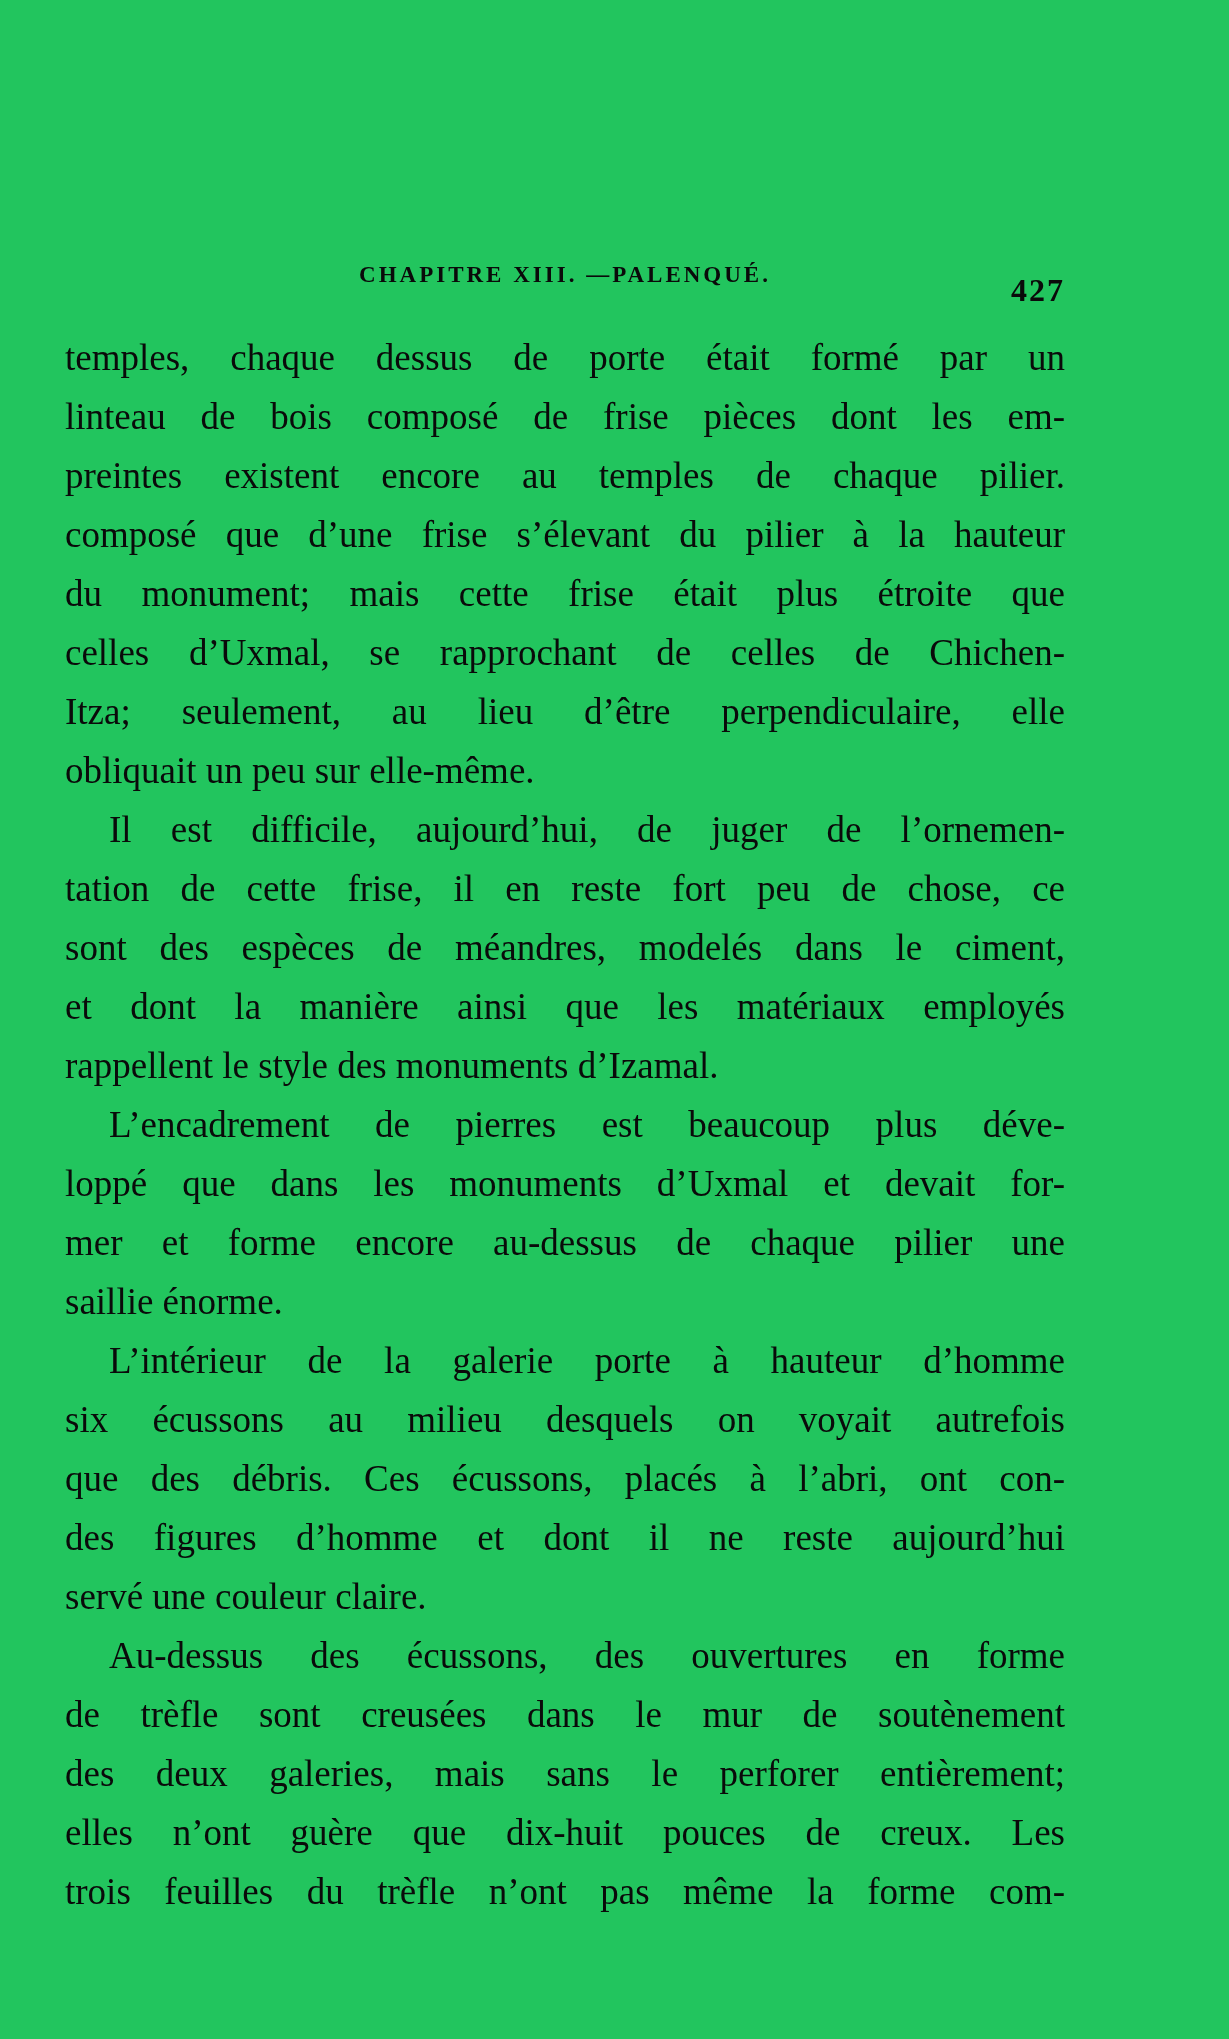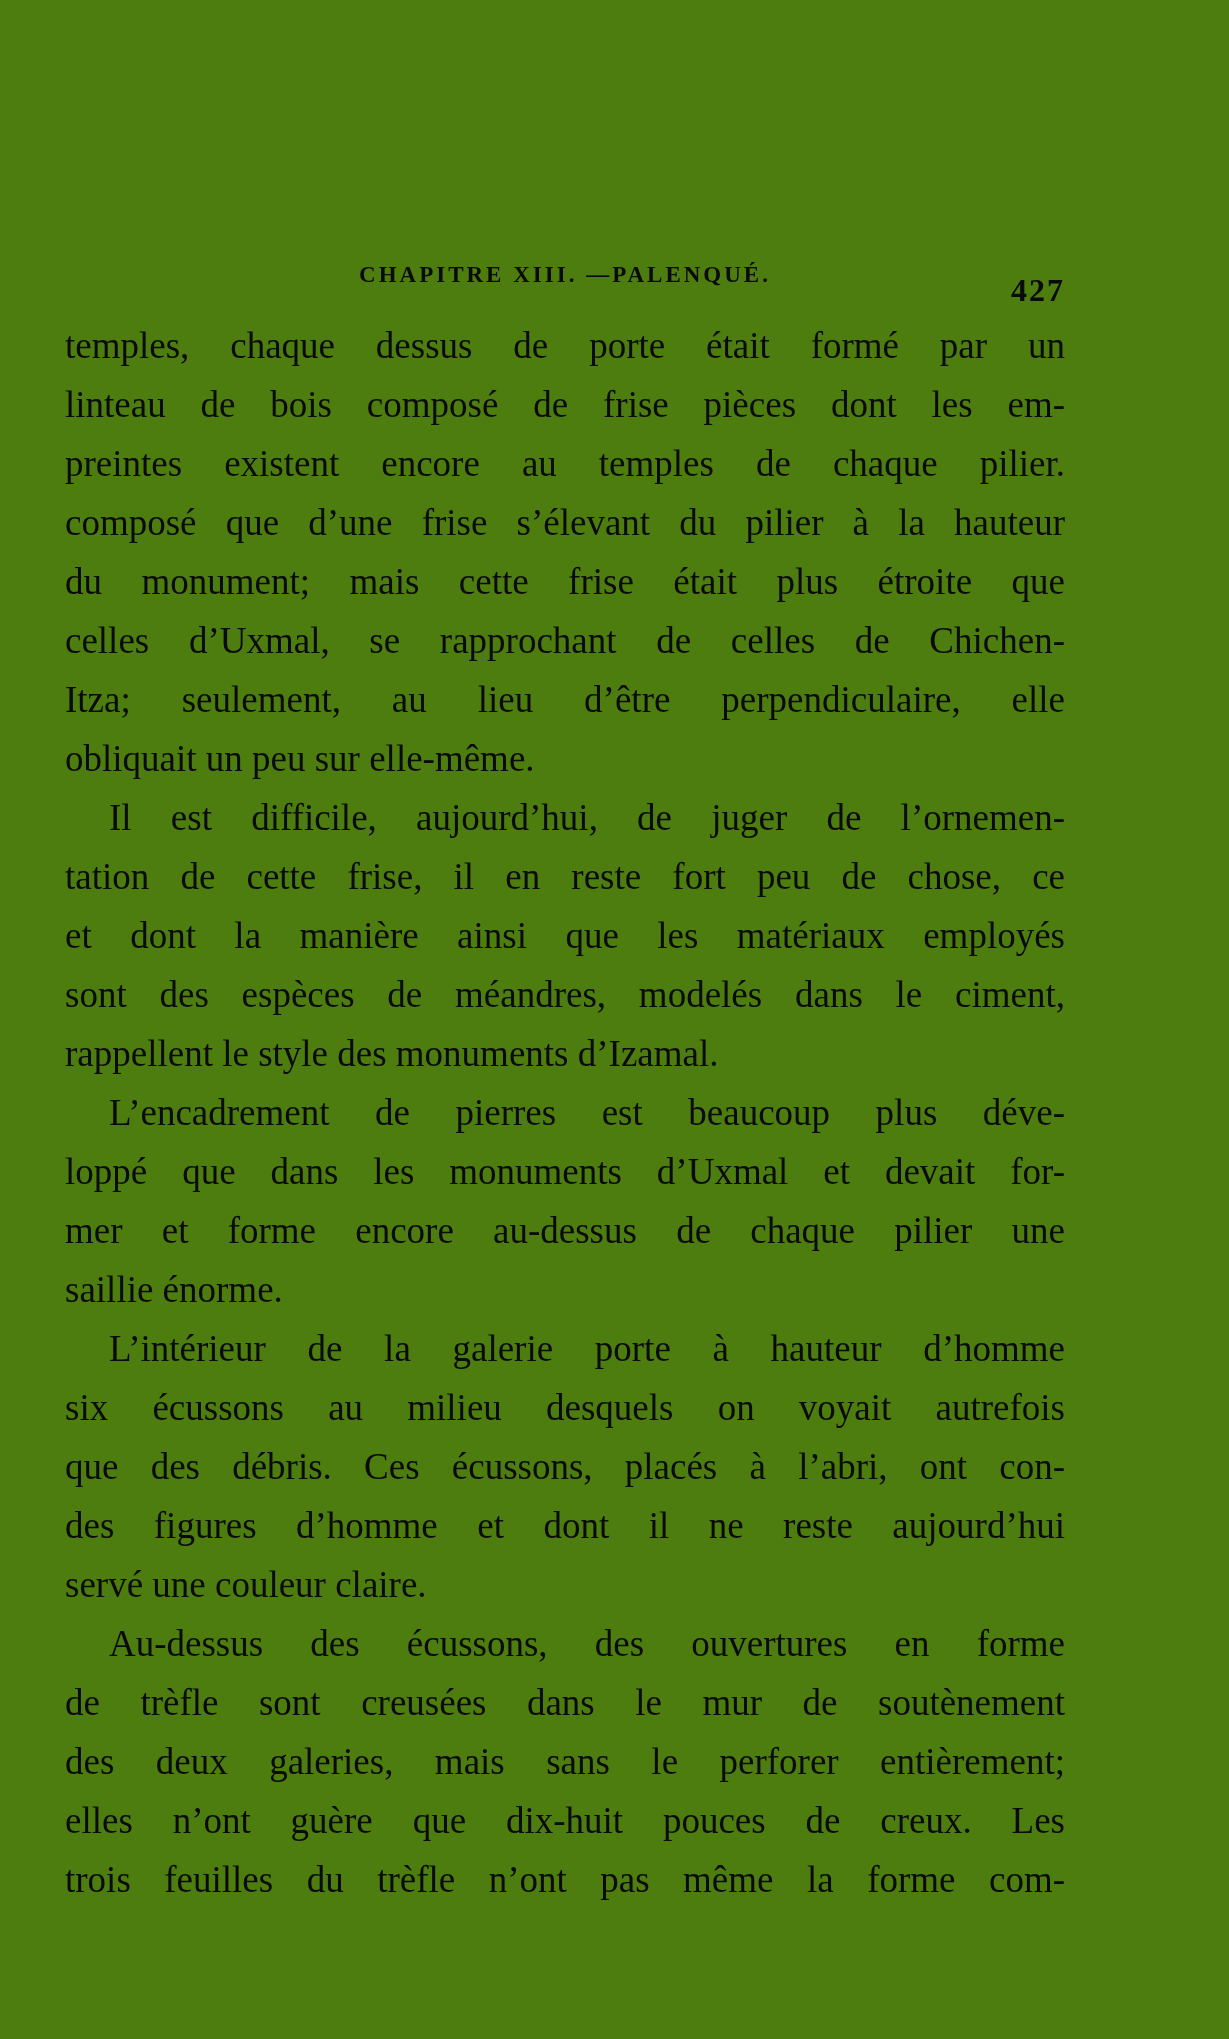--- a/index.html
+++ b/index.html
@@ -9,21 +9,21 @@
   body {
     width: 1229px;
     height: 2039px;
     background: #ffffff;
     overflow: hidden;
     position: relative;
   }
   .book-page {
     position: absolute;
     inset: 0;
-    background: #4d7c0f;
+    background: #22c55e;
     color: #0a0a0a;
     font-family: "Liberation Serif", "DejaVu Serif", serif;
   }
   .running-header {
     position: absolute;
     top: 256px;
     left: 65px;
     width: 1000px;
     height: 48px;
   }
@@ -41,21 +41,21 @@
   .page-number {
     position: absolute;
     right: 0;
     top: 16px;
     font-size: 32px;
     font-weight: bold;
     letter-spacing: 2px;
   }
   .page-body {
     position: absolute;
-    top: 316px;
+    top: 328px;
     left: 65px;
     width: 1000px;
   }
   .paragraph {
     margin: 0;
   }
   .line {
     font-size: 37px;
     line-height: 59px;
     height: 59px;
@@ -85,22 +85,22 @@
         <div class="line">preintes existent encore au temples de chaque pilier.</div>
         <div class="line">composé que d’une frise s’élevant du pilier à la hauteur</div>
         <div class="line">du monument; mais cette frise était plus étroite que</div>
         <div class="line">celles d’Uxmal, se rapprochant de celles de Chichen-</div>
         <div class="line">Itza; seulement, au lieu d’être perpendiculaire, elle</div>
         <div class="line para-end">obliquait un peu sur elle-même.</div>
       </div>
       <div class="paragraph">
         <div class="line indent">Il est difficile, aujourd’hui, de juger de l’ornemen-</div>
         <div class="line">tation de cette frise, il en reste fort peu de chose, ce</div>
+        <div class="line">sont des espèces de méandres, modelés dans le ciment,</div>
         <div class="line">et dont la manière ainsi que les matériaux employés</div>
-        <div class="line">sont des espèces de méandres, modelés dans le ciment,</div>
         <div class="line para-end">rappellent le style des monuments d’Izamal.</div>
       </div>
       <div class="paragraph">
         <div class="line indent">L’encadrement de pierres est beaucoup plus déve-</div>
         <div class="line">loppé que dans les monuments d’Uxmal et devait for-</div>
         <div class="line">mer et forme encore au-dessus de chaque pilier une</div>
         <div class="line para-end">saillie énorme.</div>
       </div>
       <div class="paragraph">
         <div class="line indent">L’intérieur de la galerie porte à hauteur d’homme</div>

